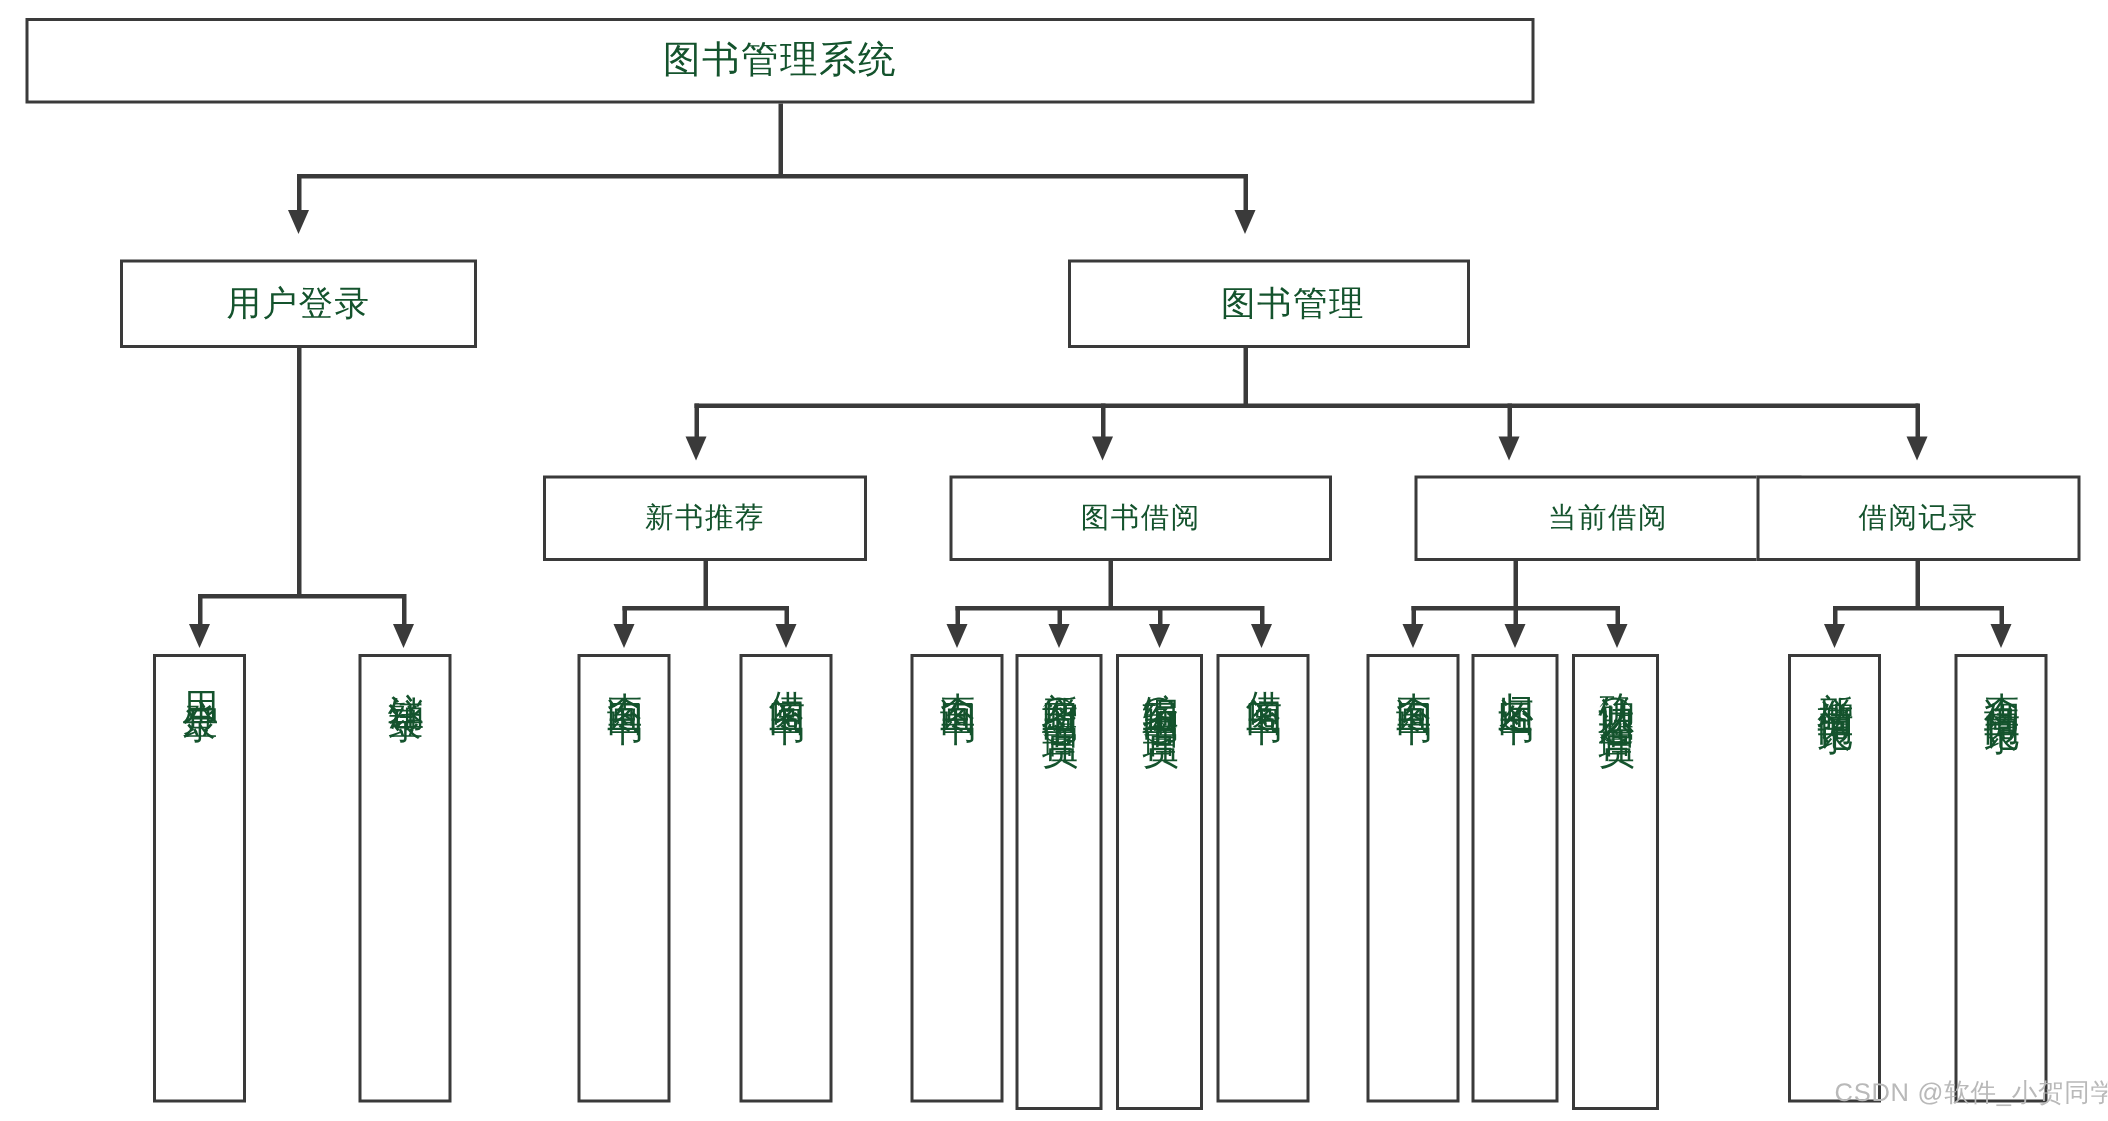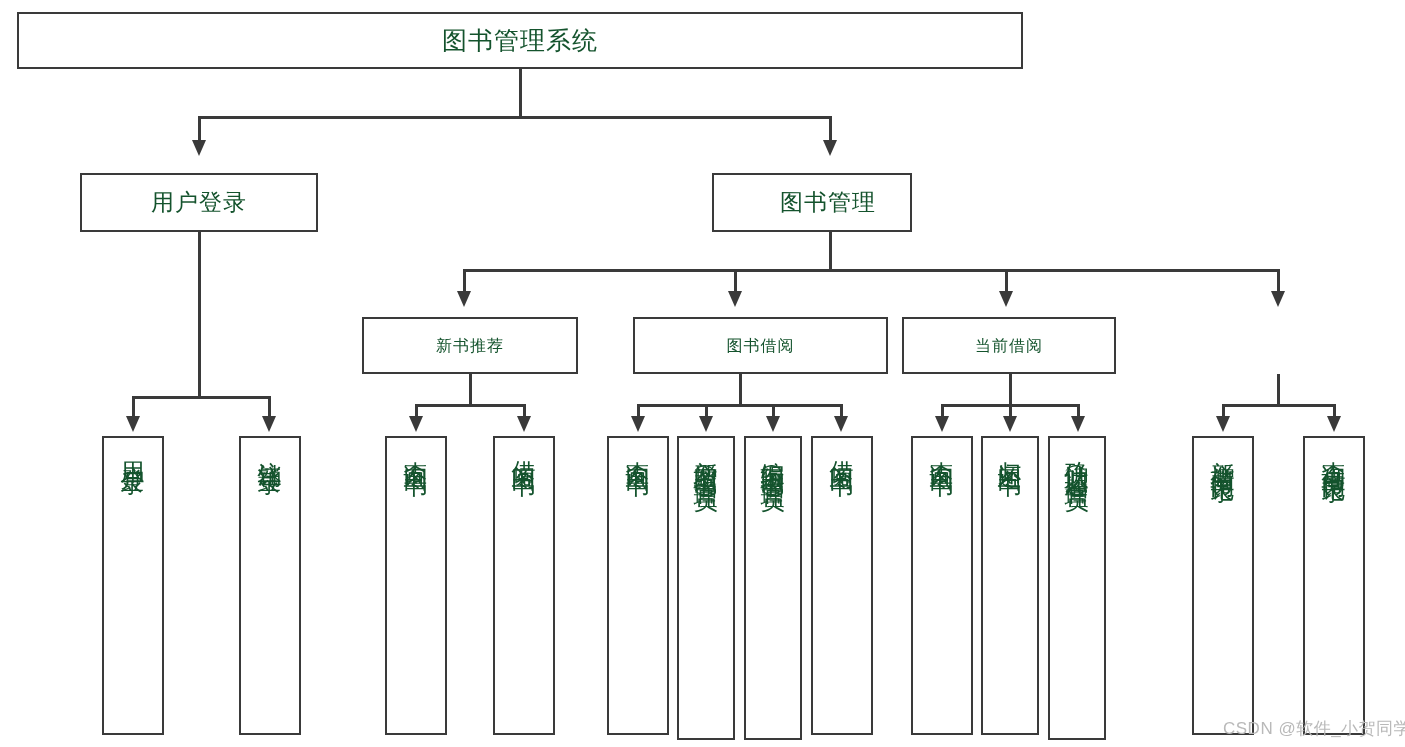--- a/index.html
+++ b/index.html
@@ -27,21 +27,21 @@
     text-align:center;
     color:#14532d;
   }
   .node .lbl{
     display:block;
     line-height:1.22;
     letter-spacing:1px;
   }
   .node.root .lbl{ font-size:25px; }
   .node.lvl2 .lbl{ font-size:23px; }
-  .node.lvl3 .lbl{ font-size:16px; }
+  .node.lvl3 .lbl{ font-size:19px; }
 
   
   .node.leaf{
     align-items:flex-start;
     justify-content:center;
     padding-top:4px;
   }
   .node.leaf .lbl{
     writing-mode:vertical-rl;
     text-orientation:upright;
@@ -90,21 +90,21 @@
 
   <div class="edge h" style="left:198px;top:116px;width:633px;"></div>
   <div class="edge v" style="left:198px;top:116px;height:26px;"></div>
   <div class="edge v" style="left:829px;top:116px;height:26px;"></div>
   <div class="arrow" style="left:192px;top:140px;"></div>
   <div class="arrow" style="left:823px;top:140px;"></div>
 
   <div class="node lvl2" style="left:80px;top:173px;width:238px;height:59px;">
     <span class="lbl">用户登录</span>
   </div>
-  <div class="node lvl2" style="left:712px;top:173px;width:200px;height:59px;padding-left:32px;">
+  <div class="node lvl2" style="left:712px;top:173px;width:268px;height:59px;padding-left:32px;">
     <span class="lbl">图书管理</span>
   </div>
 
   <div class="edge v" style="left:198px;top:232px;height:166px;"></div>
   <div class="edge h" style="left:132px;top:396px;width:137px;"></div>
   <div class="edge v" style="left:132px;top:396px;height:22px;"></div>
   <div class="edge v" style="left:268px;top:396px;height:22px;"></div>
   <div class="arrow" style="left:126px;top:416px;"></div>
   <div class="arrow" style="left:262px;top:416px;"></div>
 
@@ -118,22 +118,25 @@
   <div class="arrow" style="left:728px;top:291px;"></div>
   <div class="arrow" style="left:999px;top:291px;"></div>
   <div class="arrow" style="left:1271px;top:291px;"></div>
 
   <div class="node lvl3" style="left:362px;top:317px;width:216px;height:57px;">
     <span class="lbl">新书推荐</span>
   </div>
   <div class="node lvl3" style="left:633px;top:317px;width:255px;height:57px;">
     <span class="lbl">图书借阅</span>
   </div>
-  <div class="node lvl3" style="left:902px;top:317px;width:214px;height:57px;">
+  <div class="node lvl3" style="left:943px;top:317px;width:258px;height:57px;">
     <span class="lbl">当前借阅</span>
+  </div>
+  <div class="node lvl3" style="left:1171px;top:317px;width:216px;height:57px;">
+    <span class="lbl">借阅记录</span>
   </div>
 
   <div class="edge v" style="left:469px;top:374px;height:32px;"></div>
   <div class="edge h" style="left:415px;top:404px;width:110px;"></div>
   <div class="edge v" style="left:415px;top:404px;height:14px;"></div>
   <div class="edge v" style="left:523px;top:404px;height:14px;"></div>
   <div class="arrow" style="left:409px;top:416px;"></div>
   <div class="arrow" style="left:517px;top:416px;"></div>
 
   <div class="edge v" style="left:739px;top:374px;height:32px;"></div>

